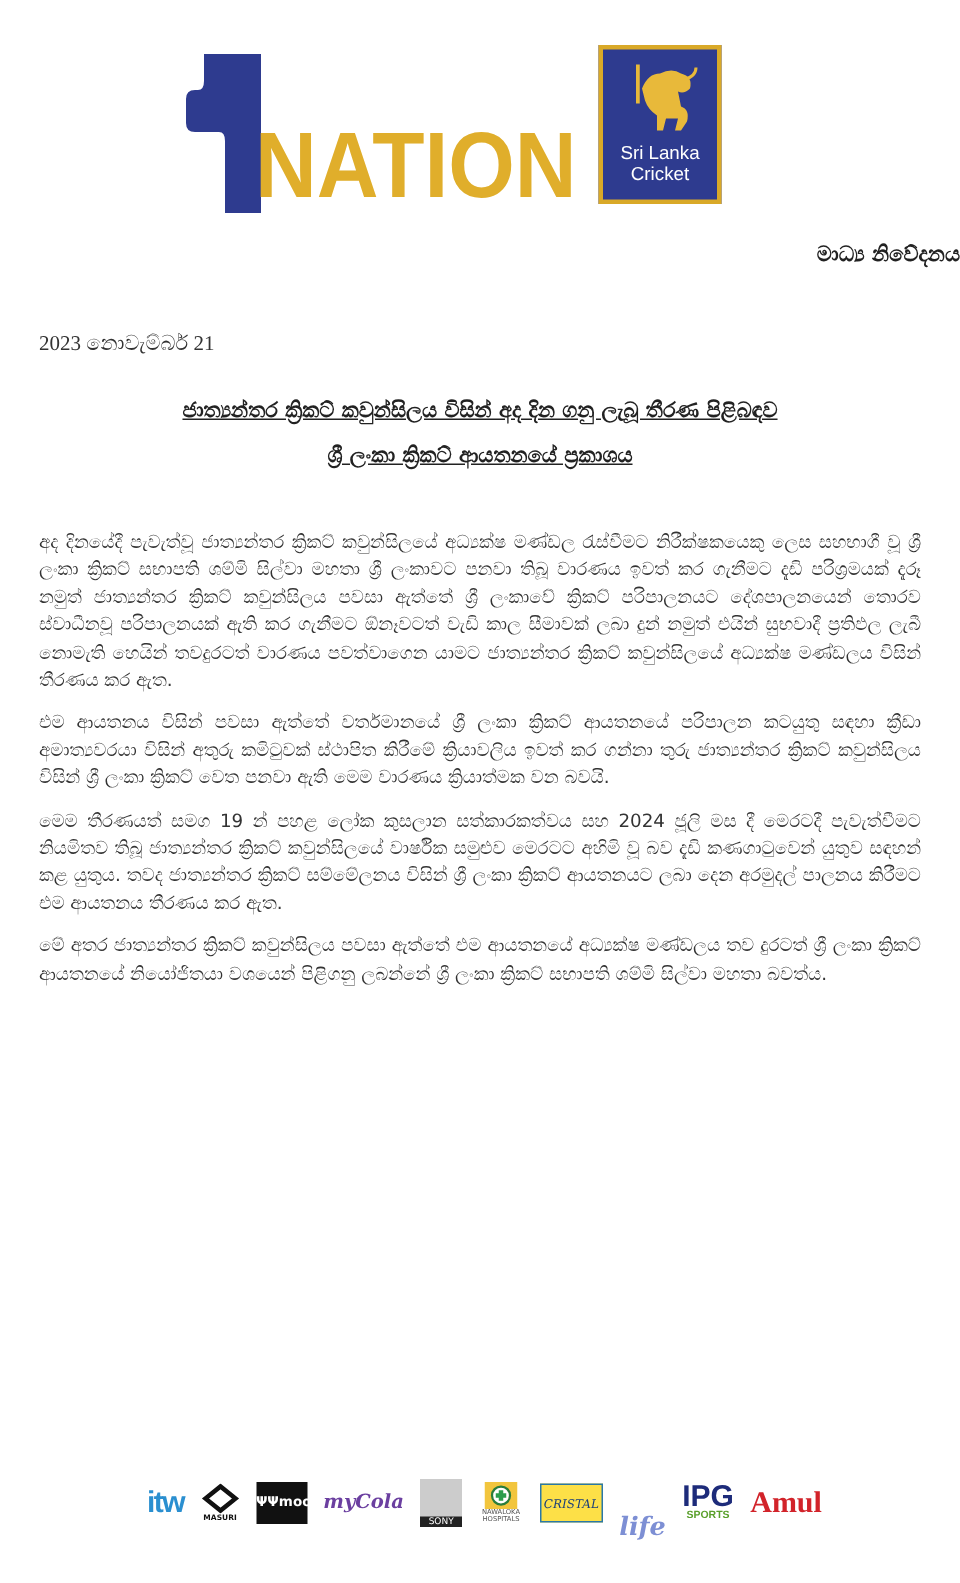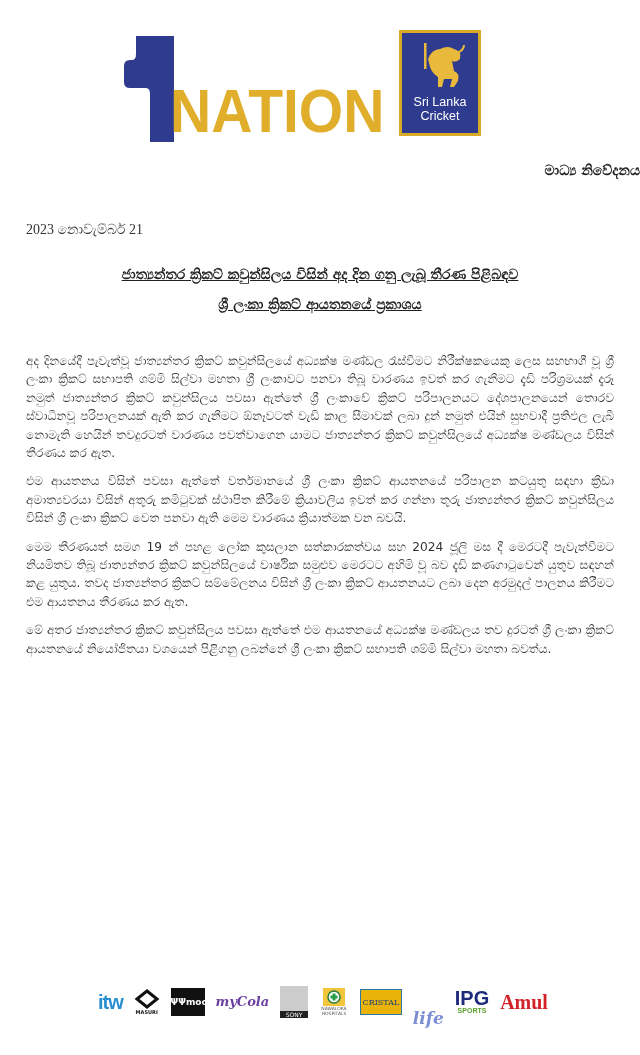--- a/index.html
+++ b/index.html
@@ -57,21 +57,21 @@
     display: flex; align-items: center; justify-content: space-between;
   }
   .sp { display: flex; align-items: center; justify-content: center; height: 34px; }
   .sp-itw { font-family: "Liberation Sans", sans-serif; font-weight: bold; font-size: 20px; color: #2a8fd0; letter-spacing: -1px; margin-left: 20px; }
   .sp-masuri { flex-direction: column; font-size: 5px; font-weight: bold; color: #111; }
   .sp-moose { background: #111; color: #fff; width: 34px; height: 28px; flex-direction: row; font-size: 9px; font-weight: bold; justify-content: space-between; }
   .sp-mycola { font-family: "DejaVu Serif", serif; font-style: italic; font-weight: bold; color: #6b3fa0; font-size: 13px; line-height: 12px; flex-direction: row; }
   .sp-sony { width: 28px; height: 32px; background: #ccc; flex-direction: column; justify-content: flex-end; }
   .sp-sony span { background: #222; color: #fff; font-size: 6px; width: 100%; text-align: center; }
   .sp-nawaloka { width: 30px; height: 32px; flex-direction: column; font-size: 4.5px; color: #555; }
-  .sp-cristal { width: 40px; height: 24px; background: #eab308; border: 1px solid #2a78a8; font-family: "DejaVu Serif", serif; font-size: 8px; color: #1a3f7a; }
+  .sp-cristal { width: 40px; height: 24px; background: #fde047; border: 1px solid #2a78a8; font-family: "DejaVu Serif", serif; font-size: 8px; color: #1a3f7a; font-style: italic; }
   .sp-life { font-family: "DejaVu Serif", serif; font-style: italic; font-weight: bold; font-size: 17px; color: #7d8fd4; flex-direction: column; margin-top: 31px; }
   .sp-ipg { flex-direction: column; font-family: "Liberation Sans", sans-serif; font-weight: bold; color: #1d2b7a; font-size: 20px; line-height: 18px; }
   .sp-ipg small { font-size: 7px; color: #5aa02c; line-height: 8px; }
   .sp-amul { font-family: "Liberation Serif", serif; font-weight: bold; font-size: 20px; color: #d2232a; }
 </style>
 </head>
 <body>
 
 <div class="logo">
   <svg class="one" viewBox="0 0 56 110">

